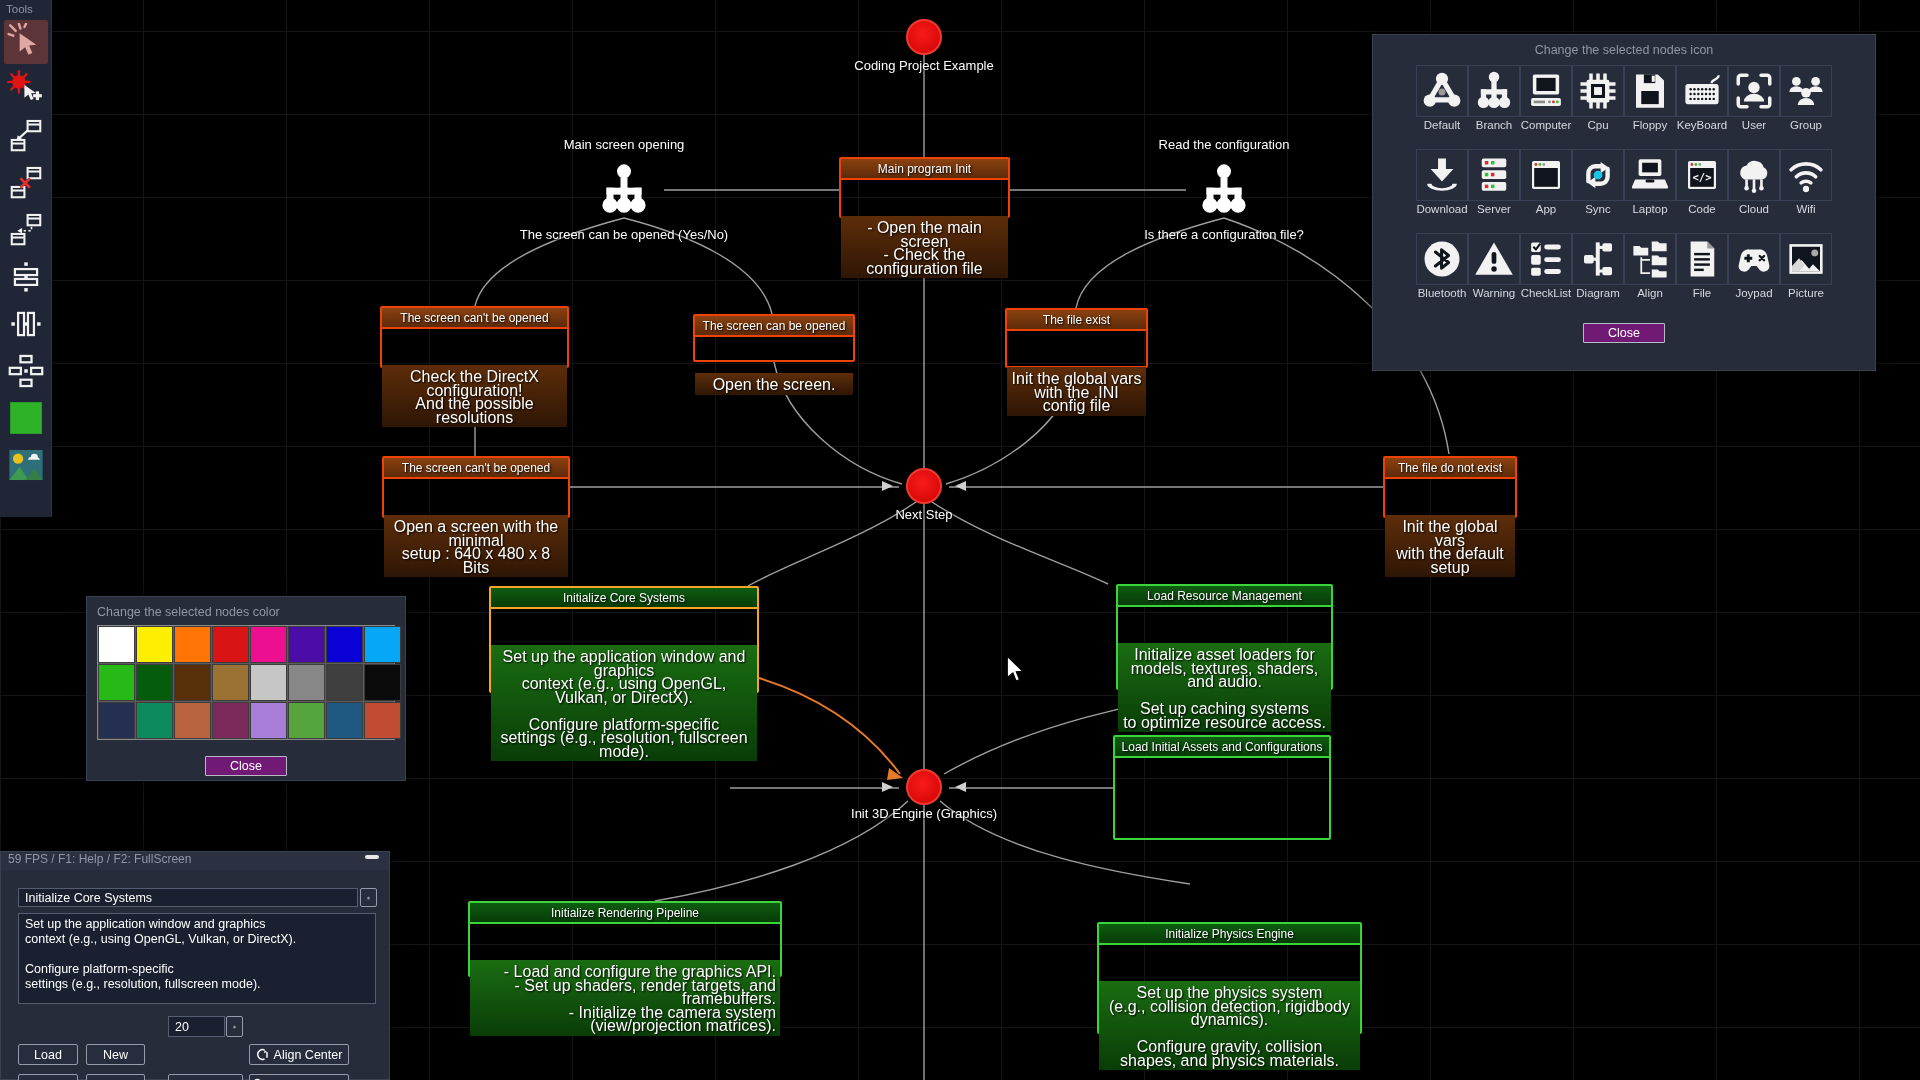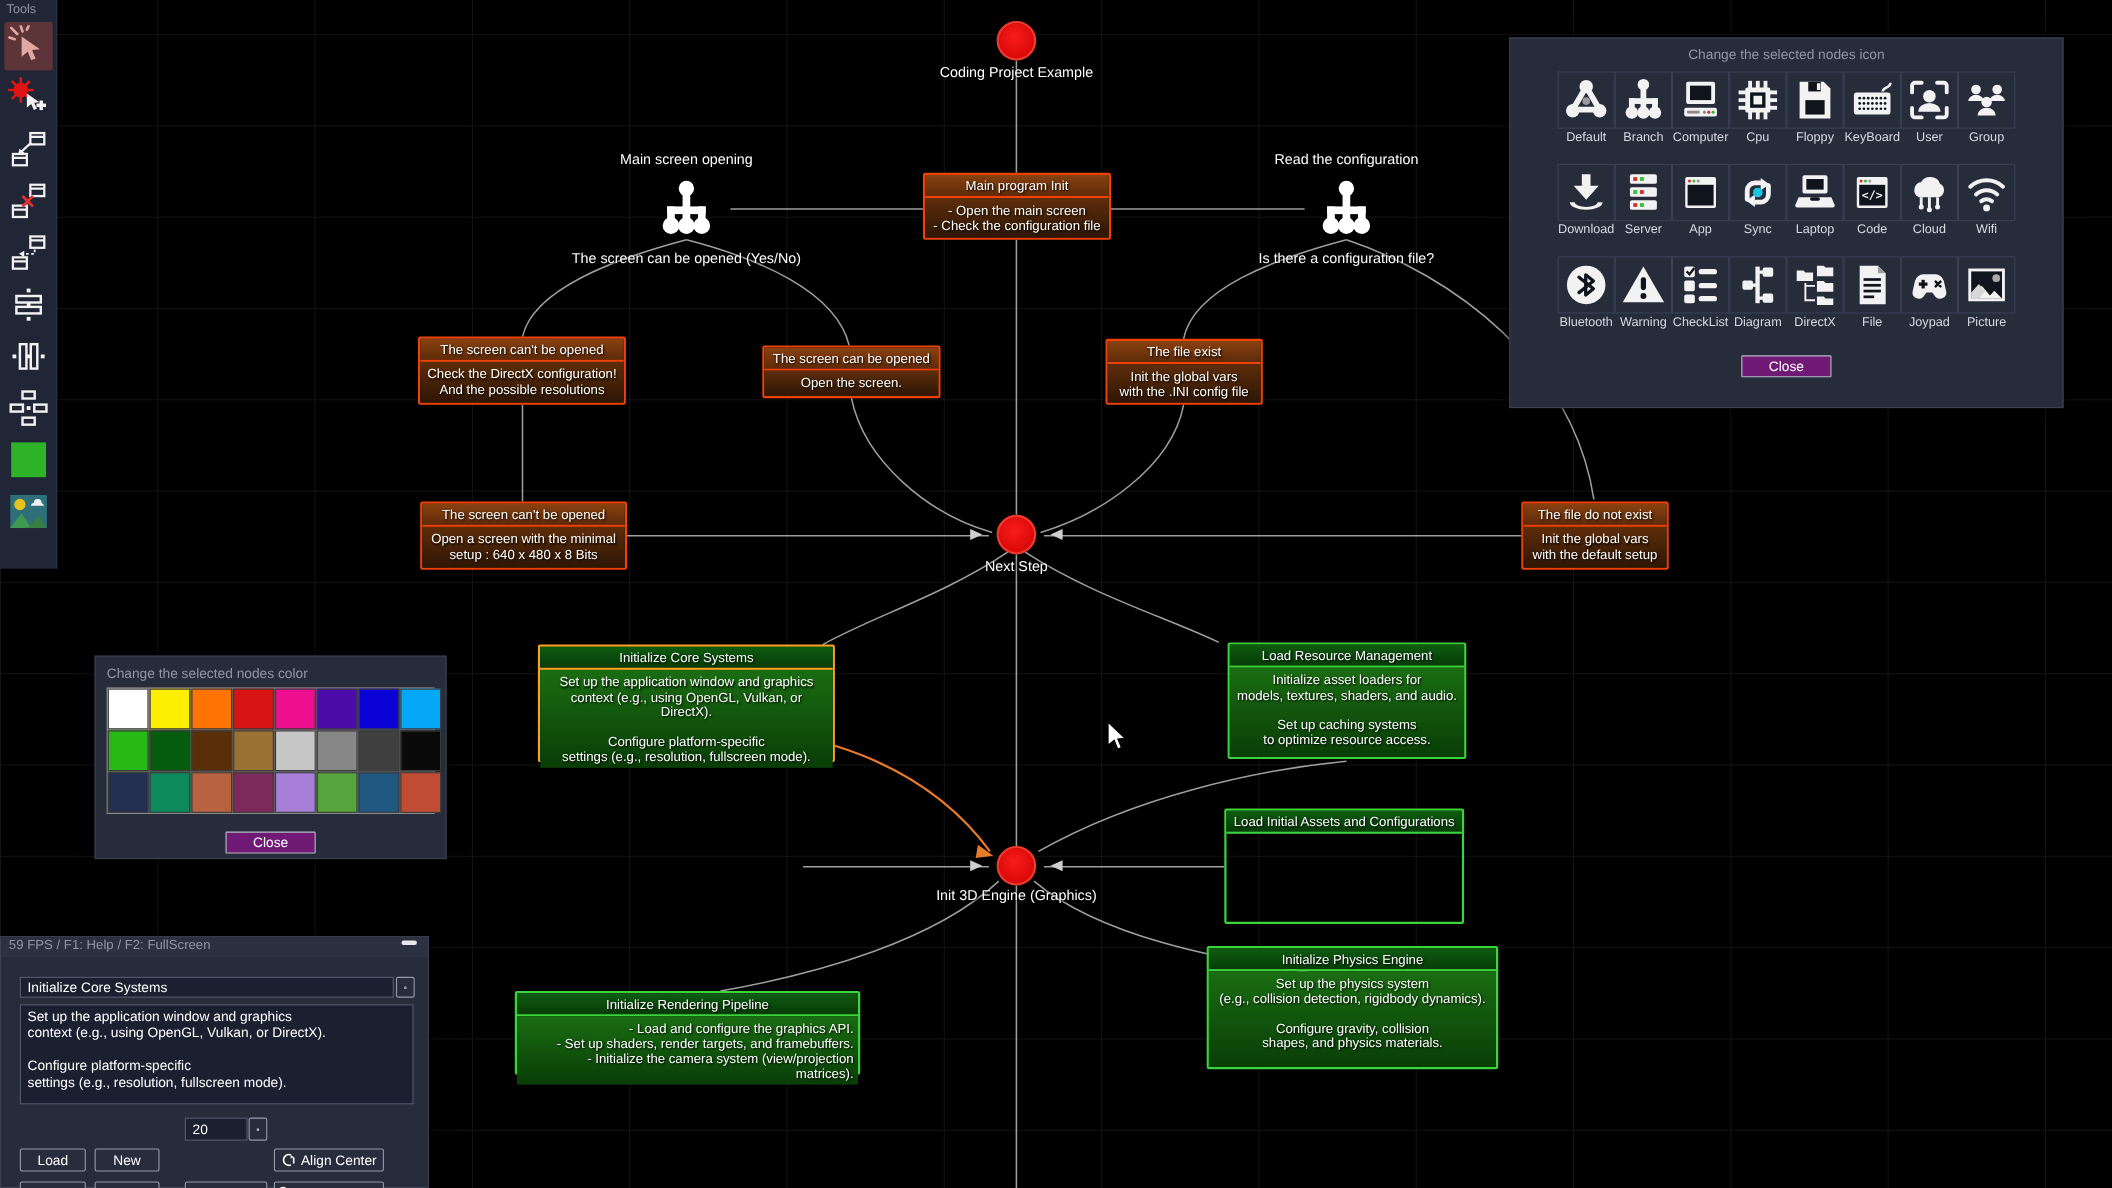--- a/index.html
+++ b/index.html
@@ -9,21 +9,21 @@
     background-image:linear-gradient(#141414 1px,transparent 1px),linear-gradient(90deg,#141414 1px,transparent 1px);
     background-size:143px 83px;background-position:0px 31px;}
   svg{display:block;}
 
   
   #connections{position:absolute;left:0;top:0;z-index:1;}
 
   
   .nbox{position:absolute;z-index:3;border:2px solid;border-radius:2px;display:flex;flex-direction:column;text-align:center;}
   .nbox-title{font-size:12px;line-height:14px;padding:3px 4px 2px;border-bottom:2px solid;white-space:nowrap;color:#fff;text-shadow:1px 1px 2px #000;}
-  .nbox-body{flex:1;font-size:12px;line-height:13.5px;padding:5px 4px 3px;white-space:pre-line;color:#fff;text-shadow:1px 1px 2px #000;}
+  .nbox-body{flex:1;font-size:16px;line-height:13.5px;padding:5px 4px 3px;white-space:pre-line;color:#fff;text-shadow:1px 1px 2px #000;margin-top:36px;}
   .nbox.red{border-color:#ee4207;}
   .nbox.red .nbox-title{background:linear-gradient(#8a4110,#5e2b09);border-color:#ee4207;}
   .nbox.red .nbox-body{background:linear-gradient(#5e2d0a,#2e1605);}
   .nbox.green{border-color:#3bd43a;}
   .nbox.green .nbox-title{background:linear-gradient(#0e5c10,#073c08);border-color:#3bd43a;}
   .nbox.green .nbox-body{background:linear-gradient(#1a6d12,#093d07);}
   .nbox.selected{border-color:#f6a522;}
   .nbox.selected .nbox-title{border-color:#f6a522;}
   .nbox-body.left{text-align:right;padding-left:8px;}
 
@@ -208,21 +208,21 @@
   </div>
   <div class="nbox green" style="left:1113px;top:735px;width:218px;height:105px">
     <div class="nbox-title">Load Initial Assets and Configurations</div>
   </div>
   <div class="nbox green" style="left:468px;top:901px;width:314px;height:76px">
     <div class="nbox-title">Initialize Rendering Pipeline</div>
     <div class="nbox-body left">- Load and configure the graphics API.
 - Set up shaders, render targets, and framebuffers.
 - Initialize the camera system (view/projection matrices).</div>
   </div>
-  <div class="nbox green" style="left:1097px;top:860px;width:265px;height:112px">
+  <div class="nbox green" style="left:1097px;top:922px;width:265px;height:112px">
     <div class="nbox-title">Initialize Physics Engine</div>
     <div class="nbox-body">Set up the physics system
 (e.g., collision detection, rigidbody dynamics).
 
 Configure gravity, collision
 shapes, and physics materials.</div>
   </div>
 
   <div id="toolbar">
     <div id="toolbar-title">Tools</div>
@@ -668,21 +668,21 @@
             <svg viewBox="0 0 48 48">
               <g fill="#f2f2f2">
                 <path d="M5 9 h7 l2 2 h8 v9 h-17 z"></path>
                 <path d="M26 4 h7 l2 2 h8 v9 h-17 z"></path>
                 <path d="M26 20 h7 l2 2 h8 v9 h-17 z"></path>
                 <path d="M26 36 h7 l2 2 h8 v7 h-17 z"></path>
               </g>
               <path d="M14 22 v18 h10 M14 25 h10 M14 40 h10" stroke="#f2f2f2" stroke-width="2" fill="none"></path>
             </svg>
           </div>
-          <div class="pcell-label">DirectX</div>
+          <div class="pcell-label">Align</div>
         </div>
         <div class="pcell">
           <div class="pcell-icon">
             <svg viewBox="0 0 48 48">
               <path d="M11 4 h19 l8 8 v32 h-27 z" fill="#f2f2f2"></path>
               <path d="M30 4 l8 8 h-8 z" fill="#9a9a9a"></path>
               <g fill="#10141c">
                 <rect x="15" y="17" width="18" height="2.8"></rect>
                 <rect x="15" y="23" width="18" height="2.8"></rect>
                 <rect x="15" y="29" width="18" height="2.8"></rect>

